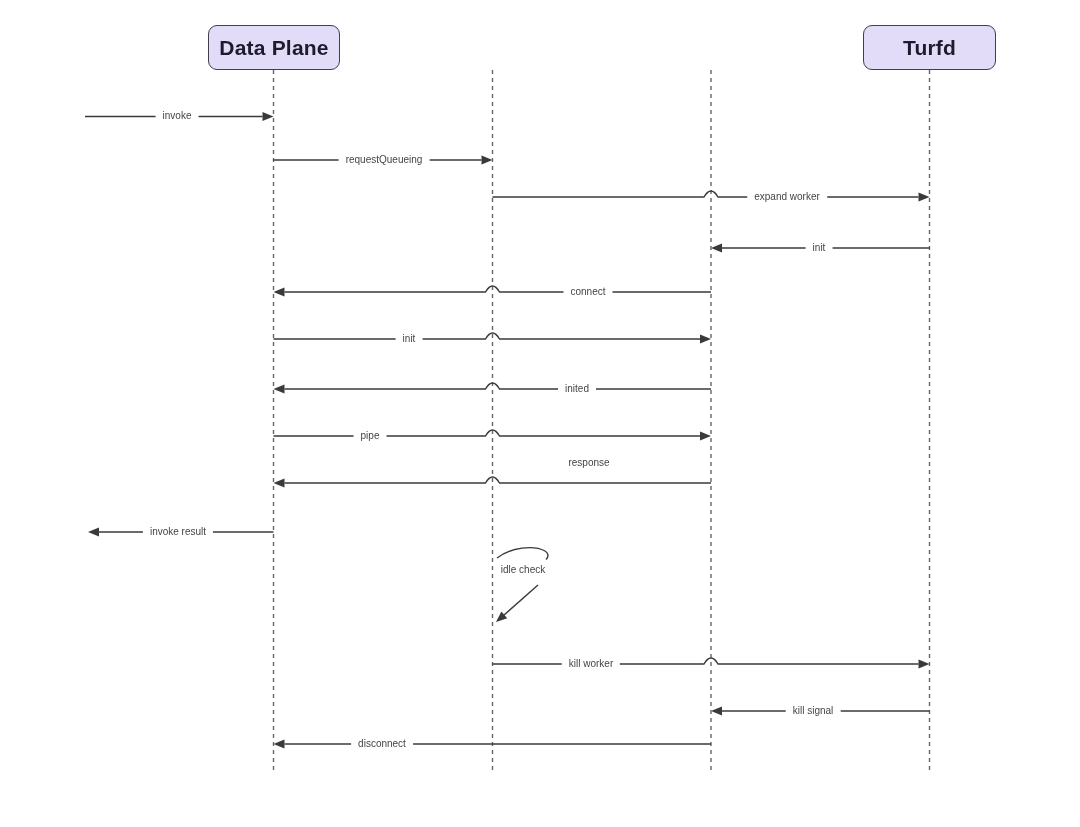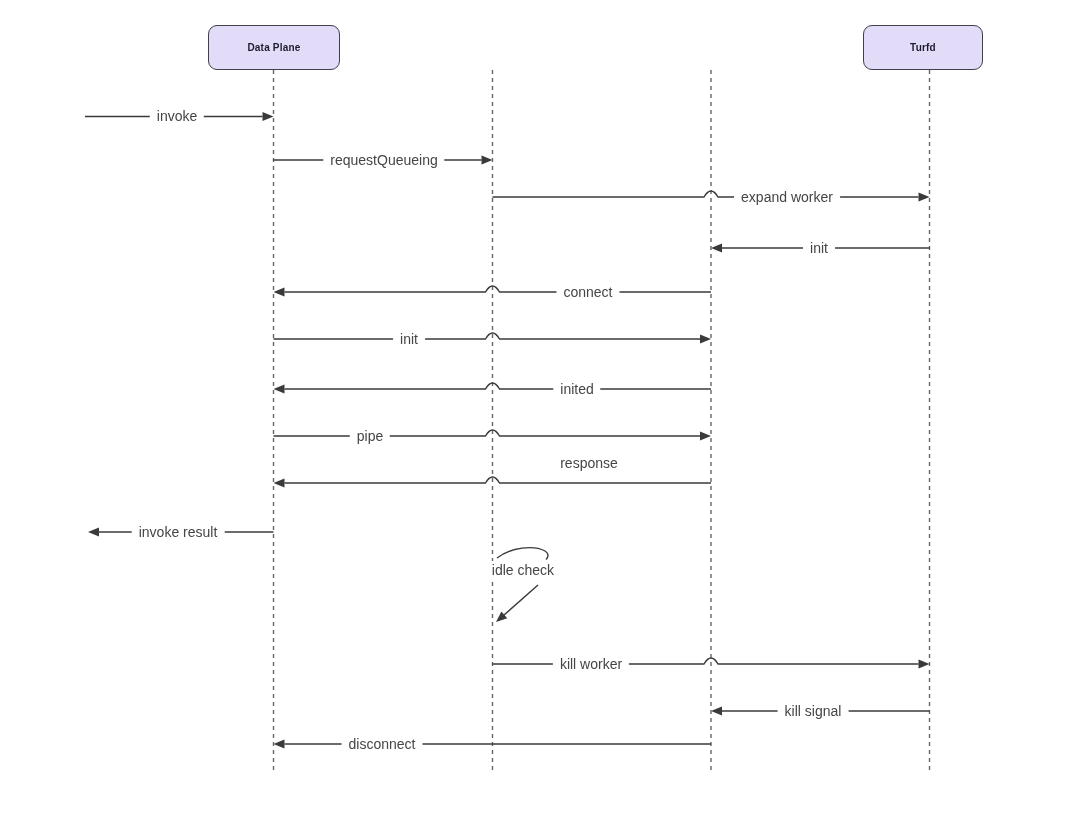--- a/index.html
+++ b/index.html
@@ -23,32 +23,32 @@
   .participant {
     position: absolute;
     top: 25px;
     height: 45px;
     background: var(--participant-fill, #e3dcf9);
     border: 1.6px solid var(--participant-border, #3f3f4d);
     border-radius: 9px;
     display: flex;
     align-items: center;
     justify-content: center;
-    font-size: 10px;
+    font-size: 21px;
     font-weight: 600;
     color: var(--participant-text, #1c1c2e);
     box-sizing: border-box;
     letter-spacing: 0.2px;
   }
   .msg-label {
     position: absolute;
     transform: translate(-50%, -50%);
     background: var(--bg, #ffffff);
     padding: 0 7px;
-    font-size: 14px;
+    font-size: 10px;
     color: var(--label-text, #454545);
     white-space: nowrap;
     line-height: 18px;
   }
   .lifeline {
     stroke: var(--lifeline, #666666);
     stroke-width: 1.4;
     stroke-dasharray: 4 4;
     fill: none;
   }
@@ -145,21 +145,21 @@
       </g>
 
       <g>
         <path class="msg-line" d="M 711 744 L 284.5 744"></path>
         <polygon class="arrow-head" points="273.5,744 284.5,739.5 284.5,748.5"></polygon>
       </g>
     </g>
   </svg>
 
   <div class="participant" style="left:208px;width:132px;">Data Plane</div>
-  <div class="participant" style="left:863px;width:120px;">Turfd</div>
+  <div class="participant" style="left:863px;width:133px;">Turfd</div>
 
   <span class="msg-label" style="left:177px;top:116px;">invoke</span>
   <span class="msg-label" style="left:384px;top:160px;">requestQueueing</span>
   <span class="msg-label" style="left:787px;top:197px;">expand worker</span>
   <span class="msg-label" style="left:819px;top:248px;">init</span>
   <span class="msg-label" style="left:588px;top:292px;">connect</span>
   <span class="msg-label" style="left:361px;top:339px;margin-left:48px;">init</span>
   <span class="msg-label" style="left:577px;top:389px;">inited</span>
   <span class="msg-label" style="left:370px;top:436px;">pipe</span>
   <span class="msg-label" style="left:589px;top:463px;">response</span>

